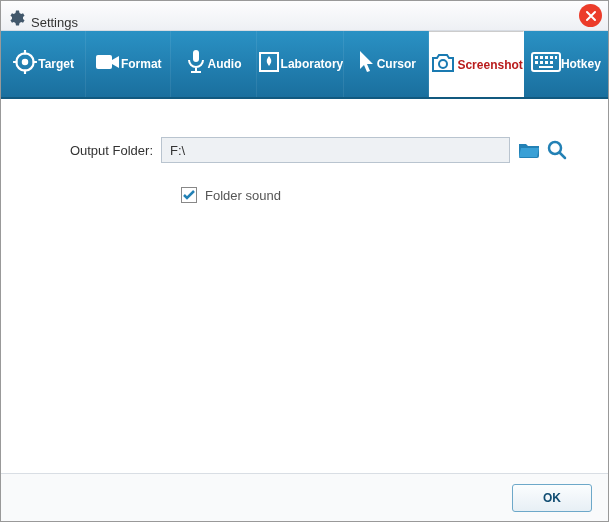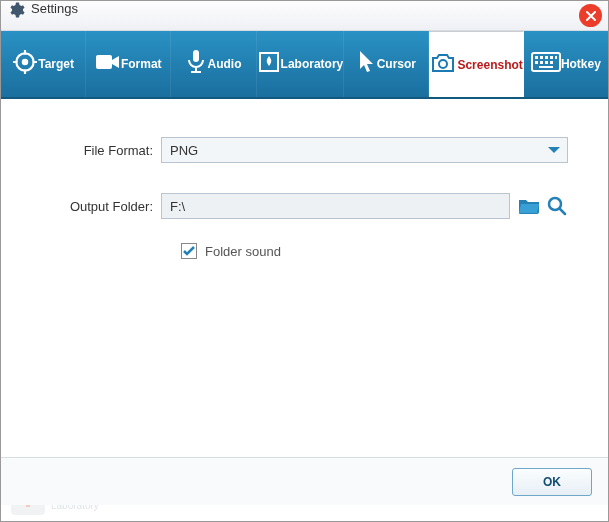--- a/index.html
+++ b/index.html
@@ -11,21 +11,21 @@
     height: 522px;
     border: 1px solid #999;
     position: relative;
     overflow: hidden;
   }
   .titlebar {
     height: 30px;
     background: linear-gradient(#fdfdfe, #eef0f4);
     border-bottom: 1px solid #d7dce3;
     display: flex;
-    align-items: flex-start;
+    align-items: flex-end;
     padding: 0 6px;
     position: relative;
   }
   .titlebar .title {
     margin-left: 6px;
     color: #333;
     font-size: 13px;
   }
   .close-btn {
     position: absolute;
@@ -149,21 +149,21 @@
     margin-right: 8px;
     display: flex;
     align-items: center;
     justify-content: center;
     cursor: pointer;
   }
   .checkbox svg { width: 14px; height: 14px; }
   .checkbox-label { color: #555; font-size: 13px; }
   .footer {
     position: absolute;
-    bottom: 16px;
+    bottom: 0;
     left: 0;
     right: 0;
     height: 48px;
     border-top: 1px solid #d9dee4;
     background: #f9fafb;
     display: flex;
     align-items: center;
     justify-content: flex-end;
     padding: 0 16px;
   }
@@ -289,29 +289,20 @@
             <rect x="8" y="14" width="14" height="2"></rect>
           </g>
         </svg>
     </span>
     <span>Hotkey</span>
   </div>
 </div>
 
 <div class="content">
 
-  <div class="row">
-    <div class="row-label">File Format:</div>
-    <div class="select-wrap">
-      <div class="select">
-          <span>PNG</span>
-        </div>
-      <div class="select-arrow"></div>
-    </div>
-  </div>
 
   <div class="row">
     <div class="row-label">Output Folder:</div>
     <input class="text-input" value="F:\" style="">
     <div class="folder-actions">
       <div class="icon-btn">
         <svg width="22" height="18" viewBox="0 0 22 18">
             <path d="M1 3h7l2 2h11v10a2 2 0 01-2 2H2a1 1 0 01-1-1z" fill="#2381b5"></path>
             <path d="M3 7h18l-2 9H1z" fill="#39a0d6"></path>
           </svg>

